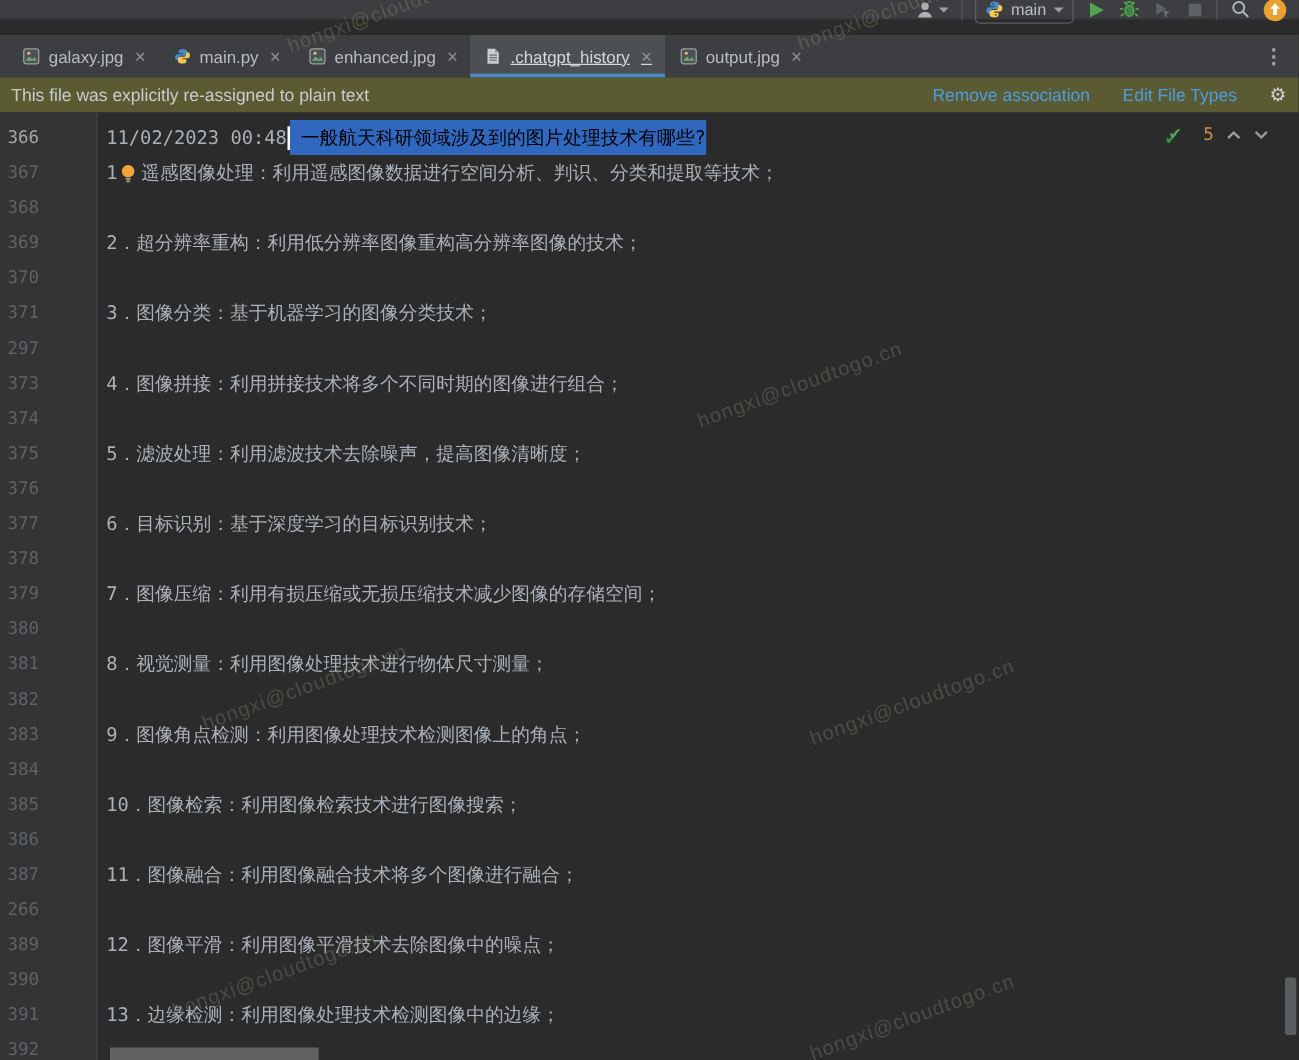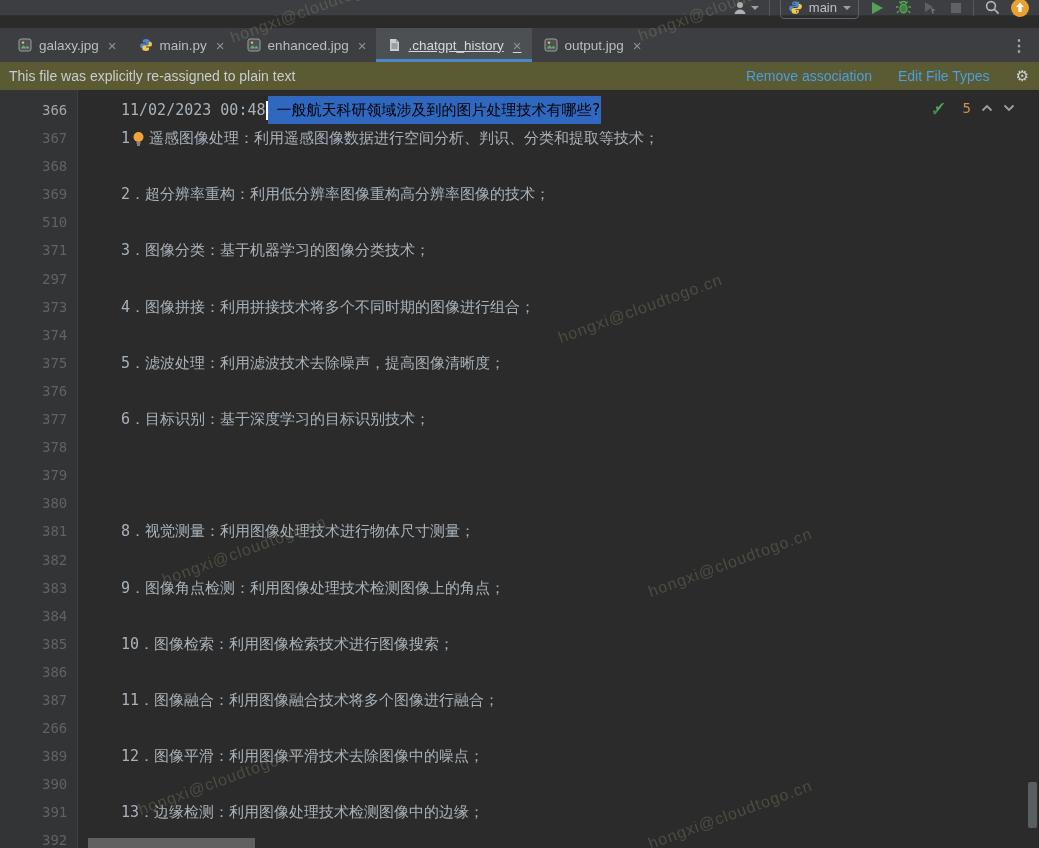--- a/index.html
+++ b/index.html
@@ -42,21 +42,21 @@
   .banner .blink { color:#4e9ddd; font-size:14px; cursor:pointer; }
   .banner .gear { color:#ced3d6; font-size:15px; }
 
   
   .editor { position:absolute; left:0; top:90px; width:100%; height:758px;
             background:#2b2b2b; overflow:hidden;
             font-family:"DejaVu Sans Mono", monospace; }
   .gutter-col { position:absolute; left:0; top:0; bottom:0; width:78px;
                 background:#323436; border-right:1px solid #3e4143; }
   .lines { position:absolute; left:0; top:6px; right:0; }
-  .line { display:flex; height:28.1px; line-height:28.1px; white-space:pre;padding-left:36px; }
+  .line { display:flex; height:28.1px; line-height:28.1px; white-space:pre; }
   .ln { width:79px; flex:0 0 79px; padding-left:6px; color:#5f6366;
         font-size:14px; }
   .ln.active { color:#a5a5a5; }
   .lc { padding-left:6px; color:#a9b2ba; font-size:15px; display:flex;
         align-items:center; white-space:pre; }
   .lc .code { white-space:pre; }
   .sel { background:#3068c0; color:#000000; white-space:pre; }
   .caret { display:inline-block; width:2px; height:19px; background:#ffffff;
            vertical-align:middle; }
   .bulb { display:inline-flex; width:15px; height:17px; margin:0 3px 0 1px; }
@@ -219,30 +219,30 @@
   <div class="editor">
     <div class="gutter-col"></div>
     <div class="lines">
         <div class="line"><div class="ln active">366</div><div class="lc"><span class="code">11/02/2023 00:48</span><span class="caret"></span><span class="sel"> 一般航天科研领域涉及到的图片处理技术有哪些?</span></div></div>
         <div class="line"><div class="ln">367</div><div class="lc"><span class="code">1</span><span class="bulb"><svg width="15" height="17" viewBox="0 0 15 17">
                 <circle cx="7.5" cy="7" r="5" fill="#f2a33a"></circle>
                 <path d="M5.5 13h4M6 15h3" stroke="#9da0a2" stroke-width="1.4"></path>
               </svg></span><span class="code">遥感图像处理：利用遥感图像数据进行空间分析、判识、分类和提取等技术；</span></div></div>
         <div class="line"><div class="ln">368</div><div class="lc"></div></div>
         <div class="line"><div class="ln">369</div><div class="lc"><span class="code">2．超分辨率重构：利用低分辨率图像重构高分辨率图像的技术；</span></div></div>
-        <div class="line"><div class="ln">510</div><div class="lc"></div></div>
+        <div class="line"><div class="ln">370</div><div class="lc"></div></div>
         <div class="line"><div class="ln">371</div><div class="lc"><span class="code">3．图像分类：基于机器学习的图像分类技术；</span></div></div>
         <div class="line"><div class="ln">297</div><div class="lc"></div></div>
         <div class="line"><div class="ln">373</div><div class="lc"><span class="code">4．图像拼接：利用拼接技术将多个不同时期的图像进行组合；</span></div></div>
         <div class="line"><div class="ln">374</div><div class="lc"></div></div>
         <div class="line"><div class="ln">375</div><div class="lc"><span class="code">5．滤波处理：利用滤波技术去除噪声，提高图像清晰度；</span></div></div>
         <div class="line"><div class="ln">376</div><div class="lc"></div></div>
         <div class="line"><div class="ln">377</div><div class="lc"><span class="code">6．目标识别：基于深度学习的目标识别技术；</span></div></div>
         <div class="line"><div class="ln">378</div><div class="lc"></div></div>
-        <div class="line"><div class="ln">379</div></div>
+        <div class="line"><div class="ln">379</div><div class="lc"><span class="code">7．图像压缩：利用有损压缩或无损压缩技术减少图像的存储空间；</span></div></div>
         <div class="line"><div class="ln">380</div><div class="lc"></div></div>
         <div class="line"><div class="ln">381</div><div class="lc"><span class="code">8．视觉测量：利用图像处理技术进行物体尺寸测量；</span></div></div>
         <div class="line"><div class="ln">382</div><div class="lc"></div></div>
         <div class="line"><div class="ln">383</div><div class="lc"><span class="code">9．图像角点检测：利用图像处理技术检测图像上的角点；</span></div></div>
         <div class="line"><div class="ln">384</div><div class="lc"></div></div>
         <div class="line"><div class="ln">385</div><div class="lc"><span class="code">10．图像检索：利用图像检索技术进行图像搜索；</span></div></div>
         <div class="line"><div class="ln">386</div><div class="lc"></div></div>
         <div class="line"><div class="ln">387</div><div class="lc"><span class="code">11．图像融合：利用图像融合技术将多个图像进行融合；</span></div></div>
         <div class="line"><div class="ln">266</div><div class="lc"></div></div>
         <div class="line"><div class="ln">389</div><div class="lc"><span class="code">12．图像平滑：利用图像平滑技术去除图像中的噪点；</span></div></div>

